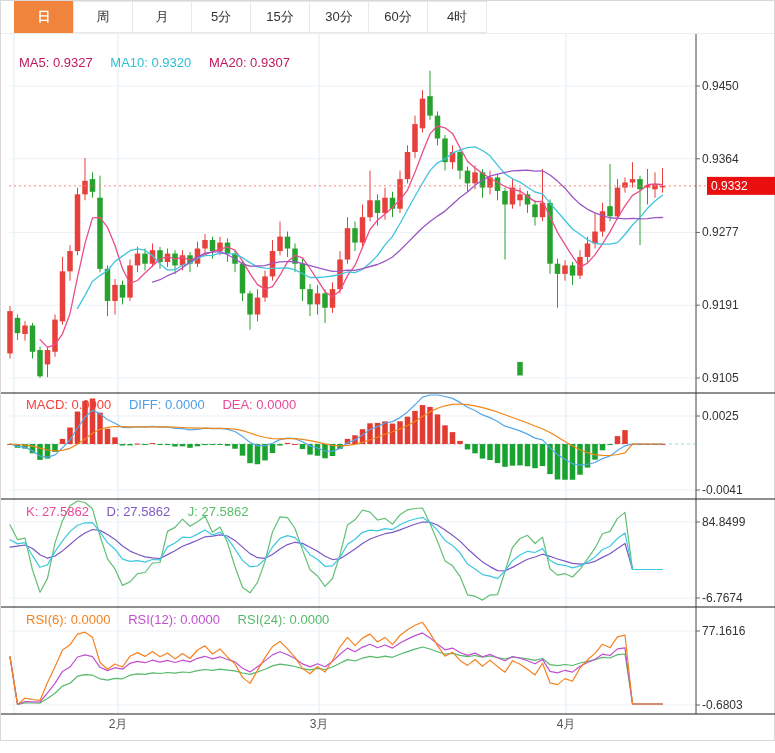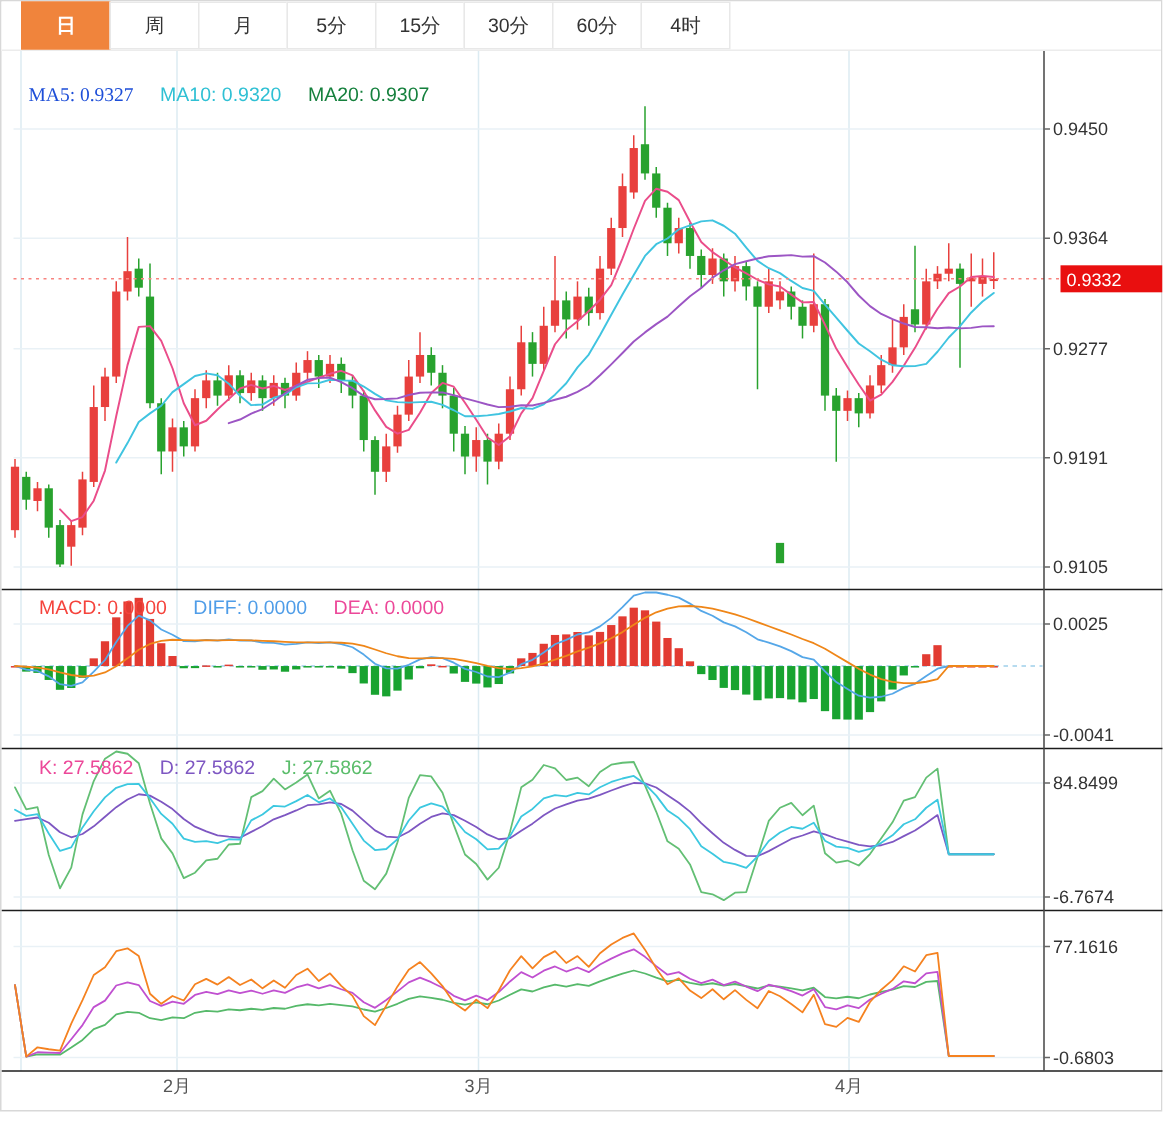--- a/index.html
+++ b/index.html
@@ -33,37 +33,42 @@
     <div class="tab">月</div>
     <div class="tab">5分</div>
     <div class="tab">15分</div>
     <div class="tab">30分</div>
     <div class="tab">60分</div>
     <div class="tab">4时</div>
   </div>
 
 
   <div class="ovl row-ma">
-    <span class="grp" style="color: #1d4ed8; font-family: Liberation Serif, serif;">MA5: 0.9327</span>
+    <span class="grp" style="color: #be185d;">MA5: 0.9327</span>
     <span class="grp" style="color: rgb(47, 192, 212); margin-top: 26px;">MA10: 0.9320</span>
-    <span class="grp" style="color: #15803d;">MA20: 0.9307</span>
+    <span class="grp" style="color: #be185d;">MA20: 0.9307</span>
   </div>
 
   <div class="ovl row-macd">
     <span class="grp" style="color: rgb(245, 67, 60);">MACD: 0.0000</span>
     <span class="grp" style="color: rgb(79, 157, 232); margin-top: 36px;">DIFF: 0.0000</span>
     <span class="grp" style="color: #ec4899;">DEA: 0.0000</span>
   </div>
 
   <div class="ovl row-kdj">
     <span class="grp" style="color: #ec4899;">K: 27.5862</span>
     <span class="grp" style="color: rgb(126, 87, 194); text-align: center;">D: 27.5862</span>
     <span class="grp" style="color: rgb(91, 189, 107);">J: 27.5862</span>
   </div>
 
+  <div class="ovl row-rsi">
+    <span class="grp" style="color: rgb(245, 130, 32);">RSI(6): 0.0000</span>
+    <span class="grp" style="color: rgb(192, 80, 208);">RSI(12): 0.0000</span>
+    <span class="grp" style="color: rgb(86, 185, 106);">RSI(24): 0.0000</span>
+  </div>
 
   <svg id="chart-svg" width="775" height="708">
       <g>
         <line x1="13" y1="0" x2="13" y2="680" stroke="#dcebf2" stroke-width="1"></line>
         <line x1="117" y1="0" x2="117" y2="680" stroke="#dcebf2" stroke-width="1"></line>
         <line x1="318" y1="0" x2="318" y2="680" stroke="#dcebf2" stroke-width="1"></line>
         <line x1="565" y1="0" x2="565" y2="680" stroke="#dcebf2" stroke-width="1"></line>
         <line x1="8" y1="52" x2="695" y2="52" stroke="#e9f1f6"></line>
         <line x1="8" y1="124.78840579710094" x2="695" y2="124.78840579710094" stroke="#e9f1f6"></line>
         <line x1="8" y1="198.42318840579694" x2="695" y2="198.42318840579694" stroke="#e9f1f6"></line>

